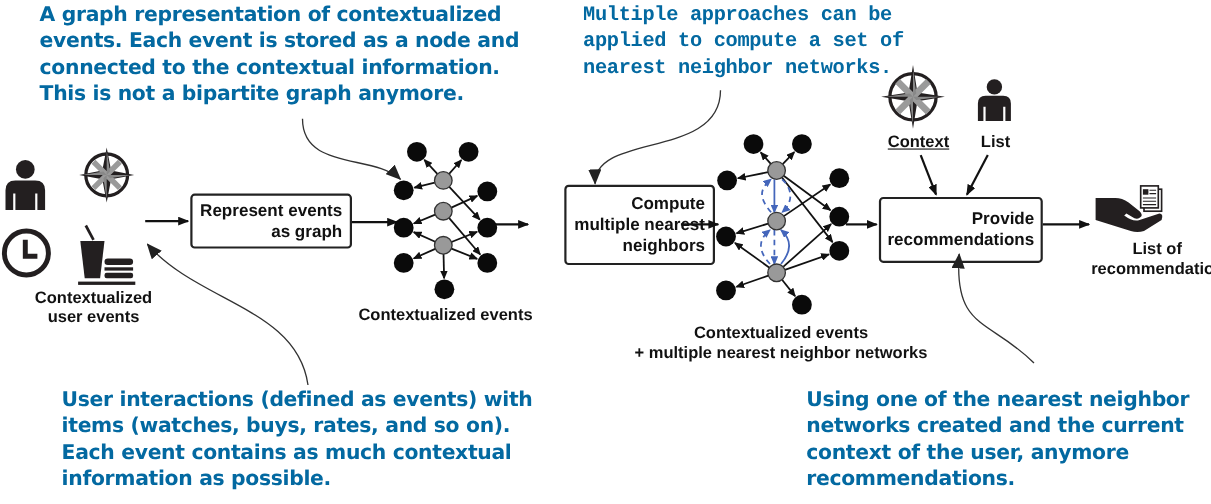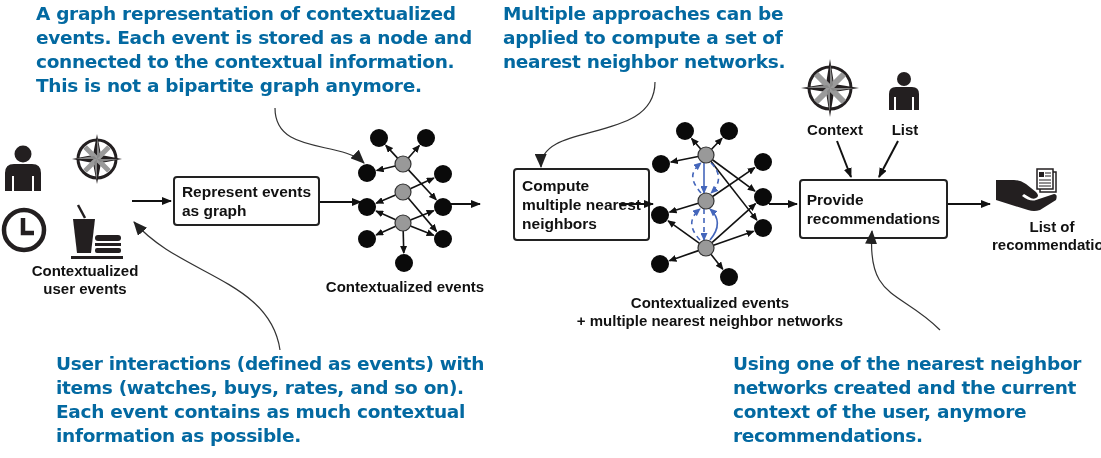--- a/index.html
+++ b/index.html
@@ -7,34 +7,34 @@
   .annot {
     position: absolute; font-family: "DejaVu Sans", sans-serif; font-weight: bold;
     font-size: 18.5px; line-height: 24px; color: #0369a1; white-space: pre; letter-spacing: -0.3px;
   }
   .lbl {
     position: absolute; font-family: "Liberation Sans", sans-serif; font-weight: bold;
     font-size: 15px; line-height: 18px; color: #111; text-align: center; white-space: pre;
   }
   .box {
     position: absolute; border: 2px solid #222; border-radius: 4px; background: #fff;
-    display: flex; align-items: center; justify-content: center; text-align: left;
+    display: flex; align-items: center; justify-content: center; text-align: right;
     font-family: "Liberation Sans", sans-serif; font-weight: bold; font-size: 15.5px; line-height: 19px;
     color: #111; white-space: pre; box-sizing: border-box;
   }
   svg.layer { position: absolute; left: 0; top: 0; }
 </style>
 </head>
 <body>
 
 <div class="annot" style="left:36px;top:2px;">A graph representation of contextualized
 events. Each event is stored as a node and
 connected to the contextual information.
 This is not a bipartite graph anymore.</div>
-<div class="annot" style="left:503px;top:2px;">Multiple approaches can be
+<div class="annot" style="left:530px;top:2px;font-family:Liberation Mono, monospace;">Multiple approaches can be
 applied to compute a set of
 nearest neighbor networks.</div>
 <div class="annot" style="left:56px;top:352px;">User interactions (defined as events) with
 items (watches, buys, rates, and so on).
 Each event contains as much contextual
 information as possible.</div>
 <div class="annot" style="left:733px;top:352px;">Using one of the nearest neighbor
 networks created and the current
 context of the user, anymore
 recommendations.</div>
@@ -45,21 +45,21 @@
 multiple nearest
 neighbors</div>
 <div class="box" style="left:799px;top:179px;width:149px;height:60px;">Provide
 recommendations</div>
 
 <div class="lbl" style="left:30px;top:262px;width:110px;">Contextualized
 user events</div>
 <div class="lbl" style="left:300px;top:278px;width:210px;">Contextualized events</div>
 <div class="lbl" style="left:555px;top:294px;width:310px;">Contextualized events
 + multiple nearest neighbor networks</div>
-<div class="lbl" style="left:800px;top:121px;width:70px;">Context</div>
+<div class="lbl" style="left:800px;top:121px;width:70px;text-decoration:underline;">Context</div>
 <div class="lbl" style="left:880px;top:121px;width:50px;">List</div>
 <div class="lbl" style="left:992px;top:218px;width:120px;">List of
 recommendations</div>
 
 <svg class="layer" width="1101" height="458" viewBox="0 0 1101 458">
   <defs>
     <marker id="ah" markerWidth="10" markerHeight="8" refX="9" refY="4" orient="auto" markerUnits="userSpaceOnUse">
       <path d="M0,0 L10,4 L0,8 z" fill="#111"></path>
     </marker>
     <marker id="ahs" markerWidth="8" markerHeight="7" refX="7" refY="3.5" orient="auto" markerUnits="userSpaceOnUse">

